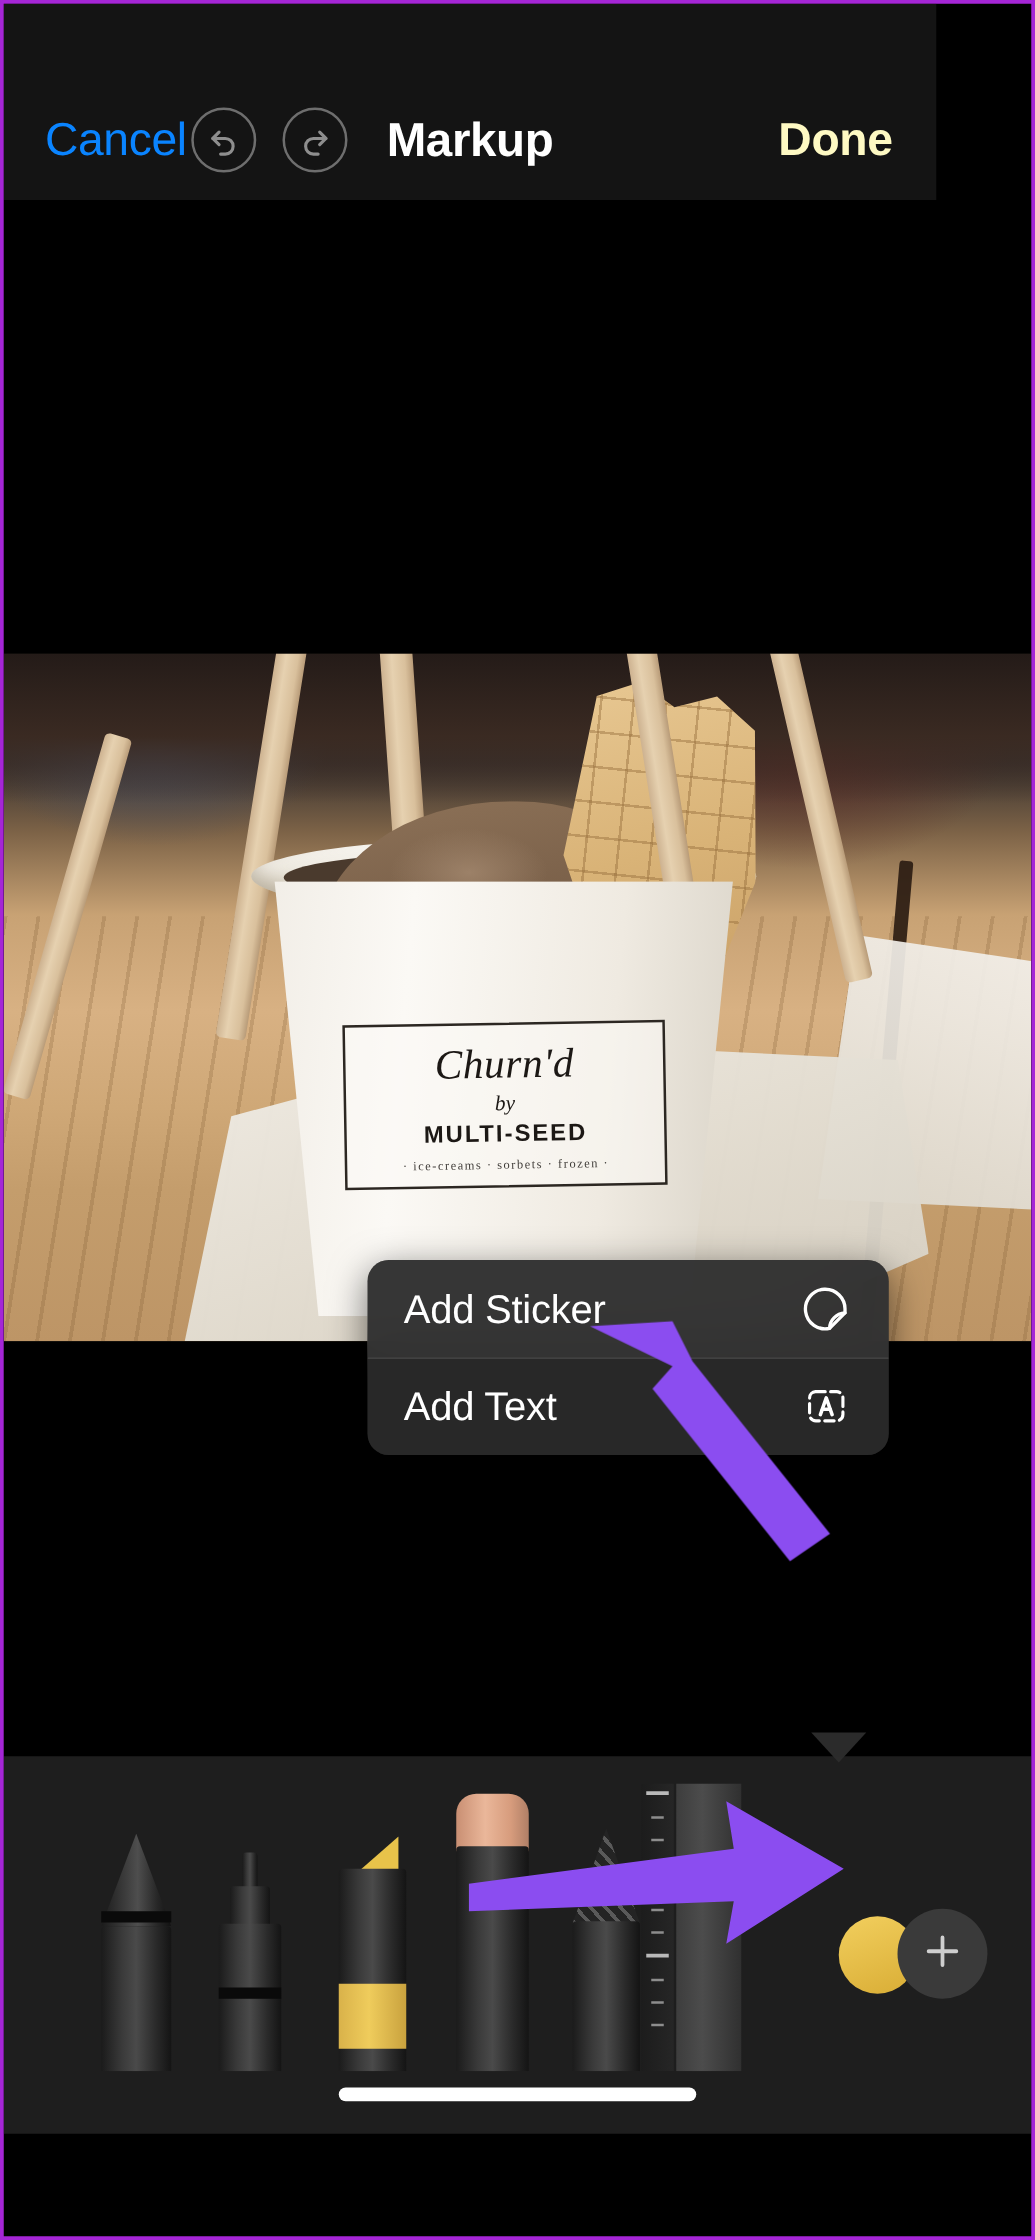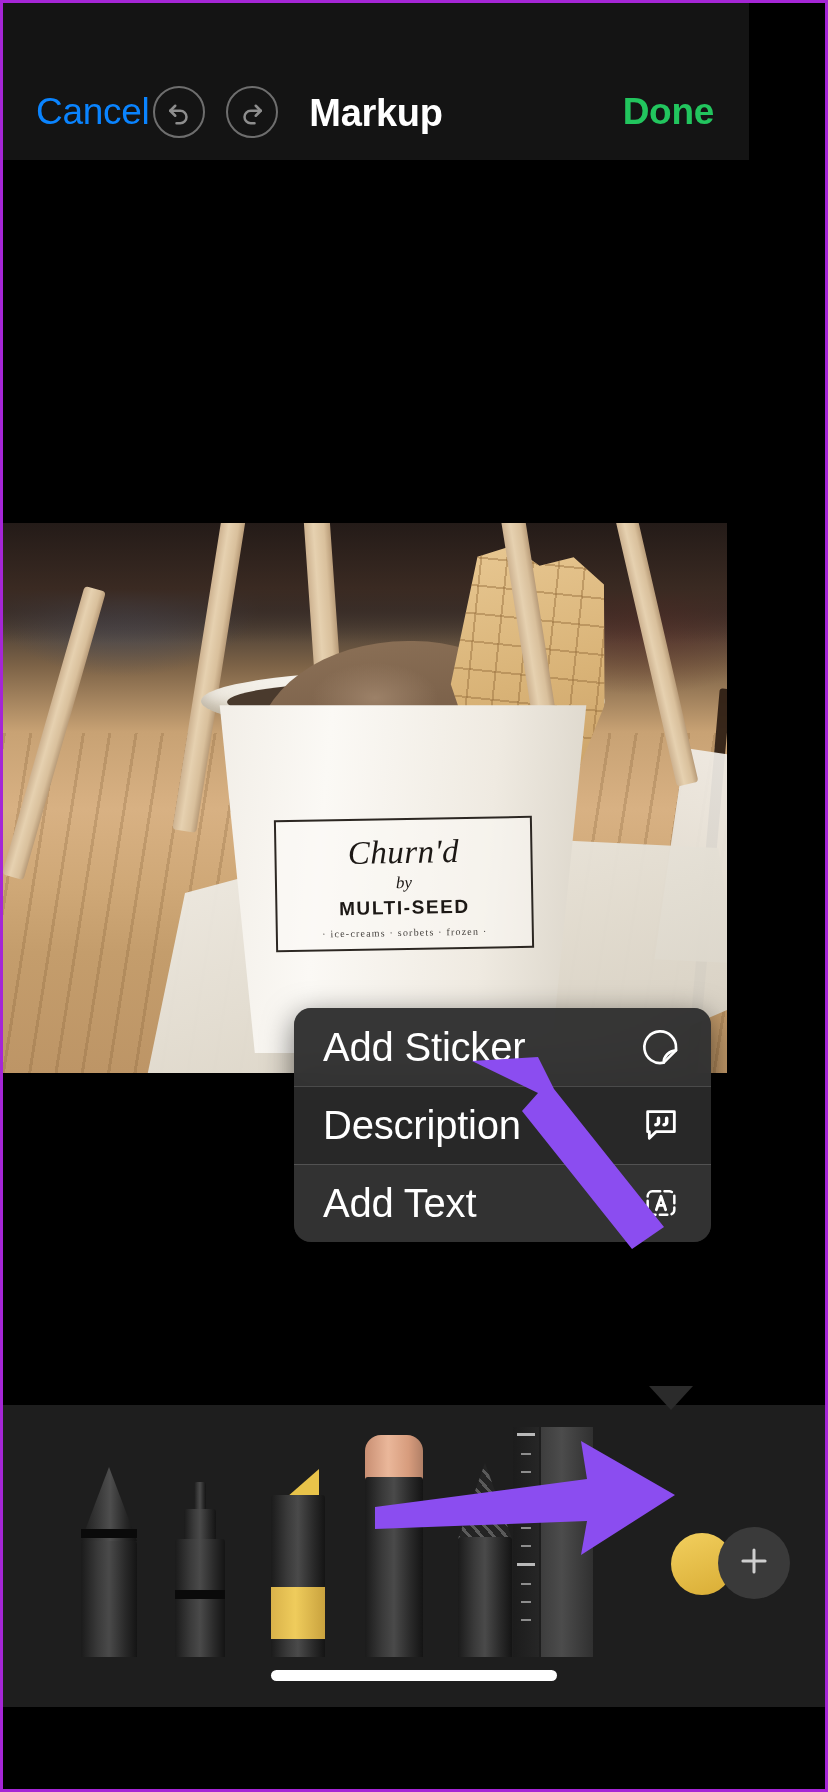--- a/index.html
+++ b/index.html
@@ -24,39 +24,39 @@
     background:#141414;
     display:flex; align-items:flex-end; justify-content:flex-start;
     padding-bottom:14px;
   }
   .nav-cancel {
     position:absolute; left:33px; bottom:27px;
     color:#0a84ff; font-size:37px; letter-spacing:-0.3px;
   }
   .nav-done {
     position:absolute; right:35px; bottom:27px;
-    color:#22c55e; font-size:37px; font-weight:600; letter-spacing:-0.3px;margin-top:24px;
+    color:#fef9c3; font-size:37px; font-weight:600; letter-spacing:-0.3px;margin-top:24px;
   }
   .nav-title {
     position:absolute; left:50%; transform:translateX(-50%); bottom:25px;
     color:#fff; font-size:38px; font-weight:600; letter-spacing:-0.3px;
   }
   .nav-icon-btn {
     position:absolute; bottom:22px;
     width:52px; height:52px; border-radius:50%;
     border:2.5px solid #6e6e6e;
     display:flex; align-items:center; justify-content:center;
   }
   #undo-btn { left:150px; }
   #redo-btn { left:223px; }
   .nav-icon-btn svg { display:block; }
 
   
   #canvas-area {
-    position:absolute; left:0; top:157px; width:724px; height:1245px;
+    position:absolute; left:0; top:157px; width:822px; height:1245px;
     background:#000;
     overflow:hidden;
   }
   #photo {
     position:absolute; left:0; top:363px; width:822px; height:550px;
     overflow:hidden;
     background:#2a2018;
   }
   
   .ph-bg {
@@ -171,21 +171,21 @@
     display:flex; align-items:center; justify-content:space-between;
     padding:0 29px;
     color:#fff;
   }
   .menu-item + .menu-item::before {
     content:""; position:absolute; left:0; top:0; width:100%; height:1px;
     background:rgba(255,255,255,0.16);
   }
   .menu-item:nth-child(odd) { background:rgba(56,56,56,0.55); }
   .menu-item:nth-child(even){ background:rgba(38,38,38,0.55); }
-  .menu-label { font-size:40px; letter-spacing:-0.2px; }
+  .menu-label { font-size:32px; letter-spacing:-0.2px; }
   .menu-icon { width:42px; height:42px; display:flex; align-items:center; justify-content:center; }
   .menu-icon svg { display:block; }
   
   #menu-tail {
     position:absolute; left:646px; top:1383px;
     width:0; height:0;
     border-left:22px solid transparent;
     border-right:22px solid transparent;
     border-top:24px solid rgba(44,44,44,0.97);
     z-index:19;
@@ -297,30 +297,20 @@
     <div class="menu-item">
       <span class="menu-label">Add Sticker</span>
       <span class="menu-icon">
         <svg width="40" height="40" viewBox="0 0 24 24" fill="none" stroke="#fff" stroke-width="1.6" stroke-linecap="round" stroke-linejoin="round">
           <path d="M21 12.5 A9.5 9.5 0 1 0 13.6 21.4 L21 14 Z"></path>
           <path d="M13.6 21.4 C13.6 17.5 16.8 14.3 21 14"></path>
         </svg>
       </span>
     </div>
 
-    <div class="menu-item">
-      <span class="menu-label">Description</span>
-      <span class="menu-icon">
-        <svg width="40" height="40" viewBox="0 0 24 24" fill="none" stroke="#fff" stroke-width="1.7" stroke-linecap="round" stroke-linejoin="round">
-          <path d="M4 4 h16 v12 h-11 l-4 4 v-4 h-1 Z"></path>
-          <path d="M10.5 8 v2.3 a1.6 1.6 0 0 1 -1.6 1.6" stroke-width="2.1"></path>
-          <path d="M15.4 8 v2.3 a1.6 1.6 0 0 1 -1.6 1.6" stroke-width="2.1"></path>
-        </svg>
-      </span>
-    </div>
 
     <div class="menu-item">
       <span class="menu-label">Add Text</span>
       <span class="menu-icon">
         <svg width="40" height="40" viewBox="0 0 24 24" fill="none" stroke="#fff" stroke-width="1.5" stroke-linecap="round" stroke-linejoin="round">
           <rect x="4" y="5" width="16" height="14" rx="3" stroke-dasharray="4.5 2.6"></rect>
           <path d="M9.2 16 L12 8 L14.8 16" stroke-width="1.7"></path>
           <path d="M10.2 13.4 h3.6" stroke-width="1.7"></path>
         </svg>
       </span>

